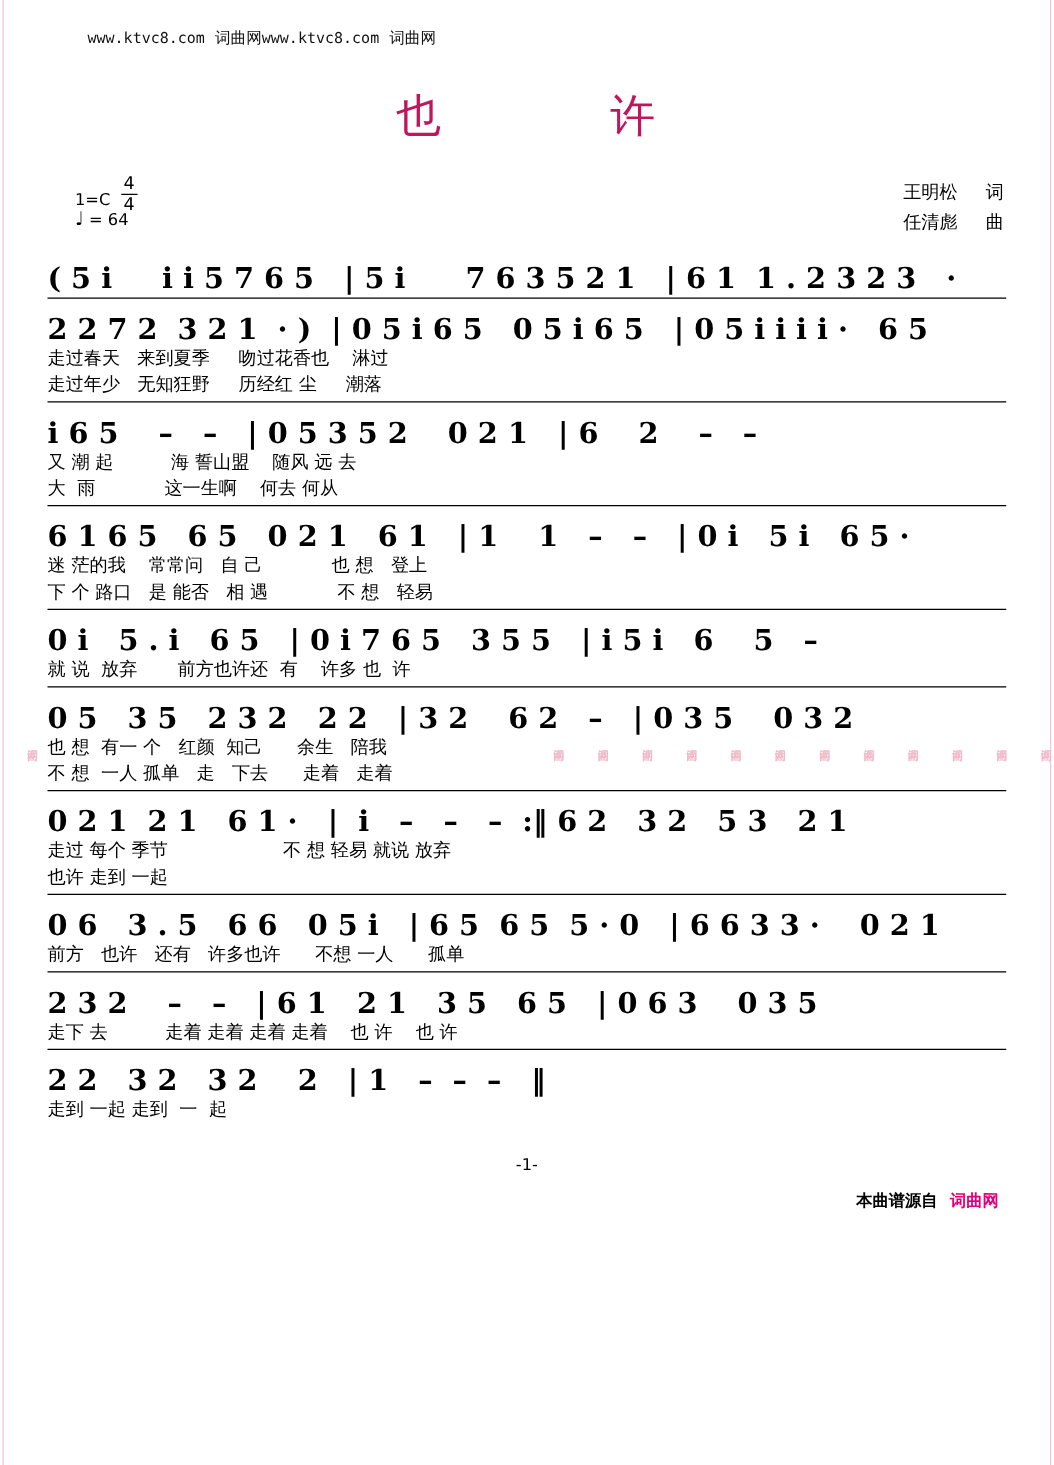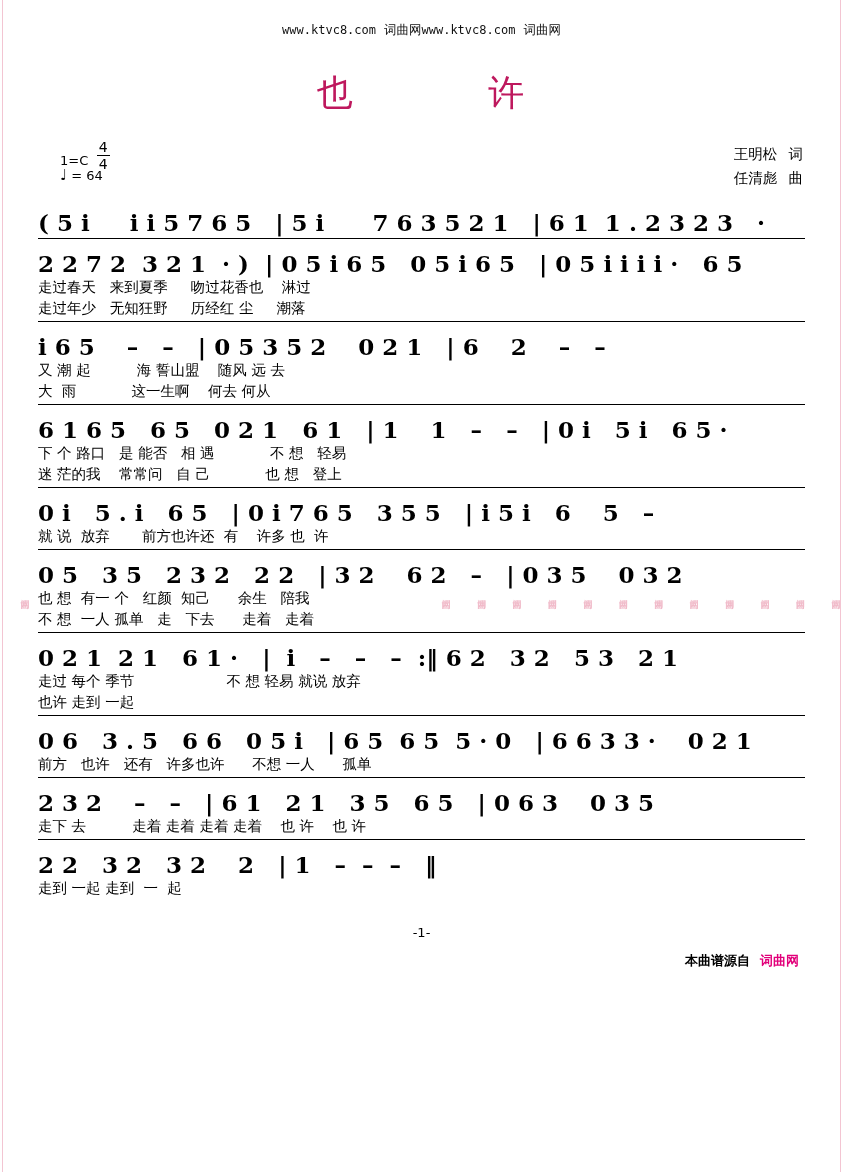--- a/index.html
+++ b/index.html
@@ -18,40 +18,40 @@
     font-size:9px;color:#f0b9c8;line-height:1.05;
     writing-mode:vertical-rl;
     user-select:none;
   }
   .wm-strip.left{left:2px;border-left:1px solid #f3c5d2;}
   .wm-strip.right{right:2px;border-right:1px solid #f3c5d2;}
   .wm-cell{letter-spacing:1px;}
 
   .page{position:absolute;left:30px;top:0;width:783px;height:1172px;}
 
-  .tophdr{display:flex;justify-content:center;align-items:flex-start;
-    padding:22px 8px 0 8px;font-size:12.5px;color:#111;}
+  .tophdr{display:flex;justify-content:flex-start;align-items:flex-start;
+    padding:22px 8px 0 8px;font-size:12.5px;color:#111;margin-left:32px;}
   .tophdr .url{font-family:"DejaVu Sans Mono","Liberation Mono",monospace;font-size:12px;}
   .tophdr span.cn{margin-left:8px;font-size:12.5px;}
 
   .title{
     text-align:center;font-size:36px;letter-spacing:62px;
     margin:30px 0 0 0;padding-left:60px;color:#be185d;
     font-family:"DejaVu Sans","Liberation Sans",sans-serif;
   }
 
   .meta{position:relative;height:58px;margin-top:22px;}
   .key{position:absolute;left:30px;top:0;font-size:14px;}
   .key .num{font-size:13px;}
   .key .frac{display:inline-block;text-align:center;line-height:1;vertical-align:-4px;margin-left:4px;}
   .key .frac .t{display:block;border-bottom:1.6px solid #000;padding:0 2px 1px 2px;font-size:14px;}
   .key .frac .b{display:block;padding-top:1px;font-size:14px;}
   .tempo{position:absolute;left:30px;top:26px;font-size:13px;}
   .tempo .note{font-size:15px;}
-  .credits{position:absolute;right:10px;top:2px;text-align:center;font-size:14.5px;line-height:24px;}
+  .credits{position:absolute;right:10px;top:2px;text-align:left;font-size:14.5px;line-height:24px;}
   .credits .row span.n{display:inline-block;width:66px;}
 
   
   .staff{position:relative;margin-top:4px;padding:0 8px;}
   .line{position:relative;margin-bottom:4px;}
   .notes{
     display:flex;align-items:flex-end;
     font-family:"DejaVu Serif","Liberation Serif",serif;
     font-size:23px;font-weight:bold;color:#000;
     letter-spacing:0;white-space:pre;
@@ -140,22 +140,22 @@
 
     <div class="line">
       <div class="notes">i 6 5    –   –   | 0 5 3 5 2    0 2 1   | 6    2    –   –</div>
       <div class="lyr">又 潮 起          海 誓山盟    随风 远 去</div>
       <div class="lyr">大  雨            这一生啊    何去 何从</div>
       <div class="rule"></div>
     </div>
 
     <div class="line">
       <div class="notes">6 1 6 5   6 5   0 2 1   6 1   | 1    1   –   –   | 0 i   5 i   6 5 ·</div>
+      <div class="lyr">迷 茫的我    常常问   自 己            也 想   登上</div>
       <div class="lyr">下 个 路口   是 能否   相 遇            不 想   轻易</div>
-      <div class="lyr">迷 茫的我    常常问   自 己            也 想   登上</div>
       <div class="rule"></div>
     </div>
 
     <div class="line">
       <div class="notes">0 i   5 . i   6 5   | 0 i 7 6 5   3 5 5   | i 5 i   6    5   –</div>
       <div class="lyr">就 说  放弃       前方也许还  有    许多 也  许</div>
       <div class="rule"></div>
     </div>
 
     <div class="line">

